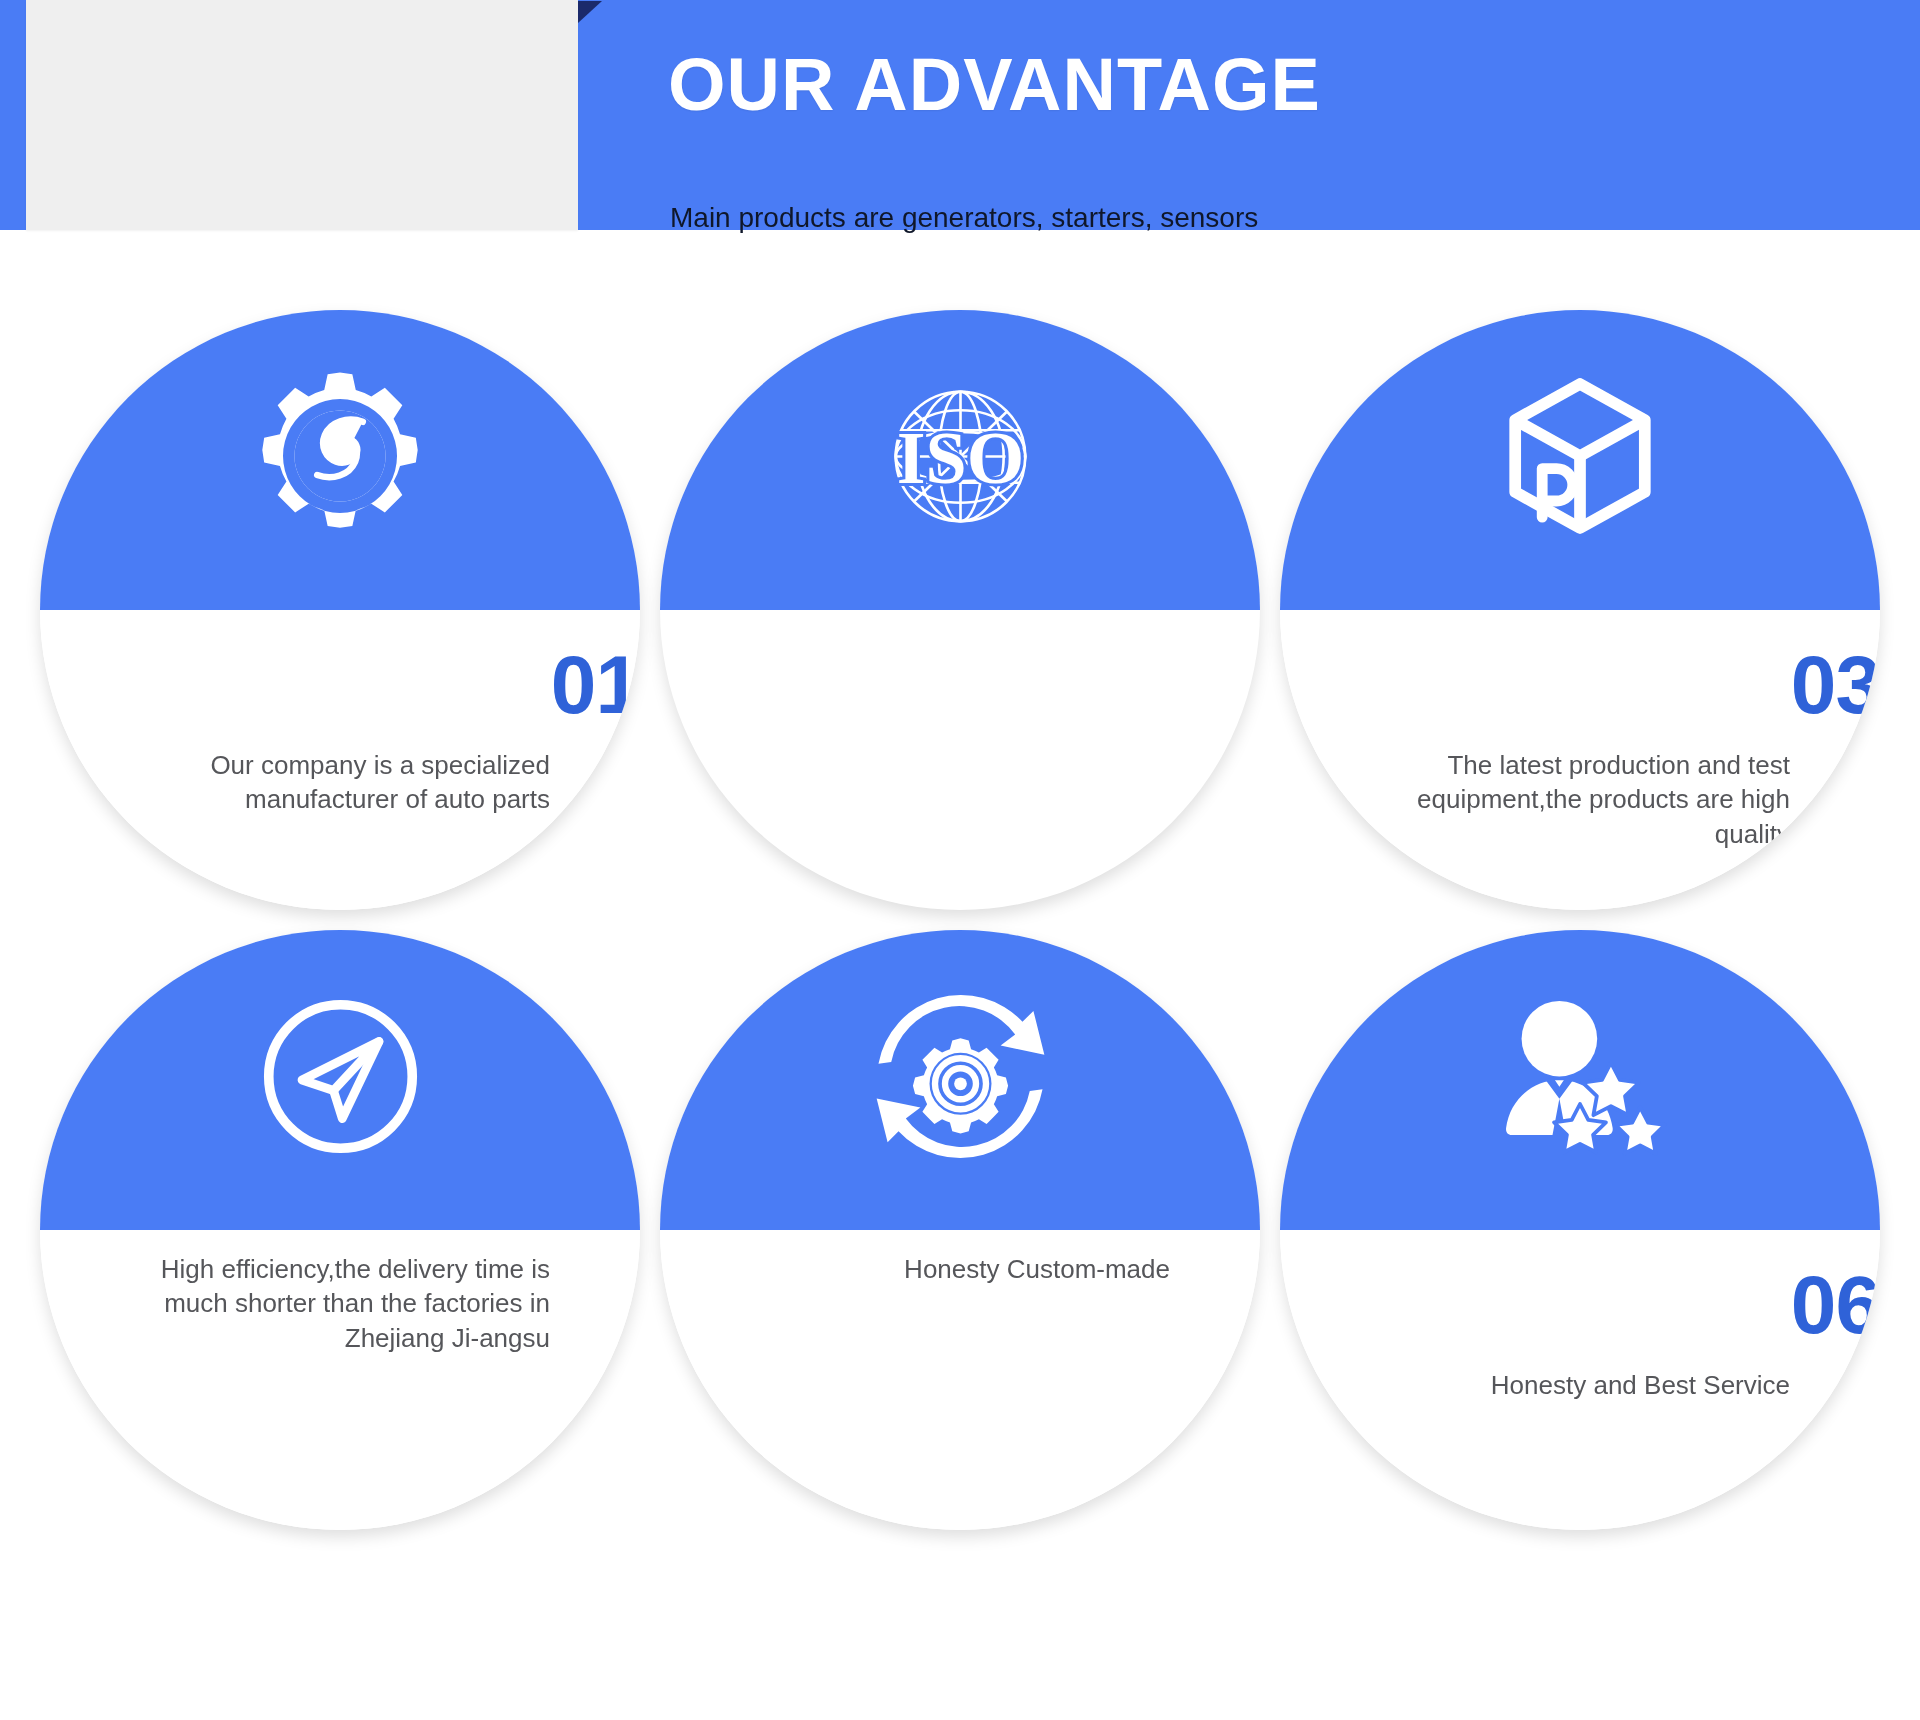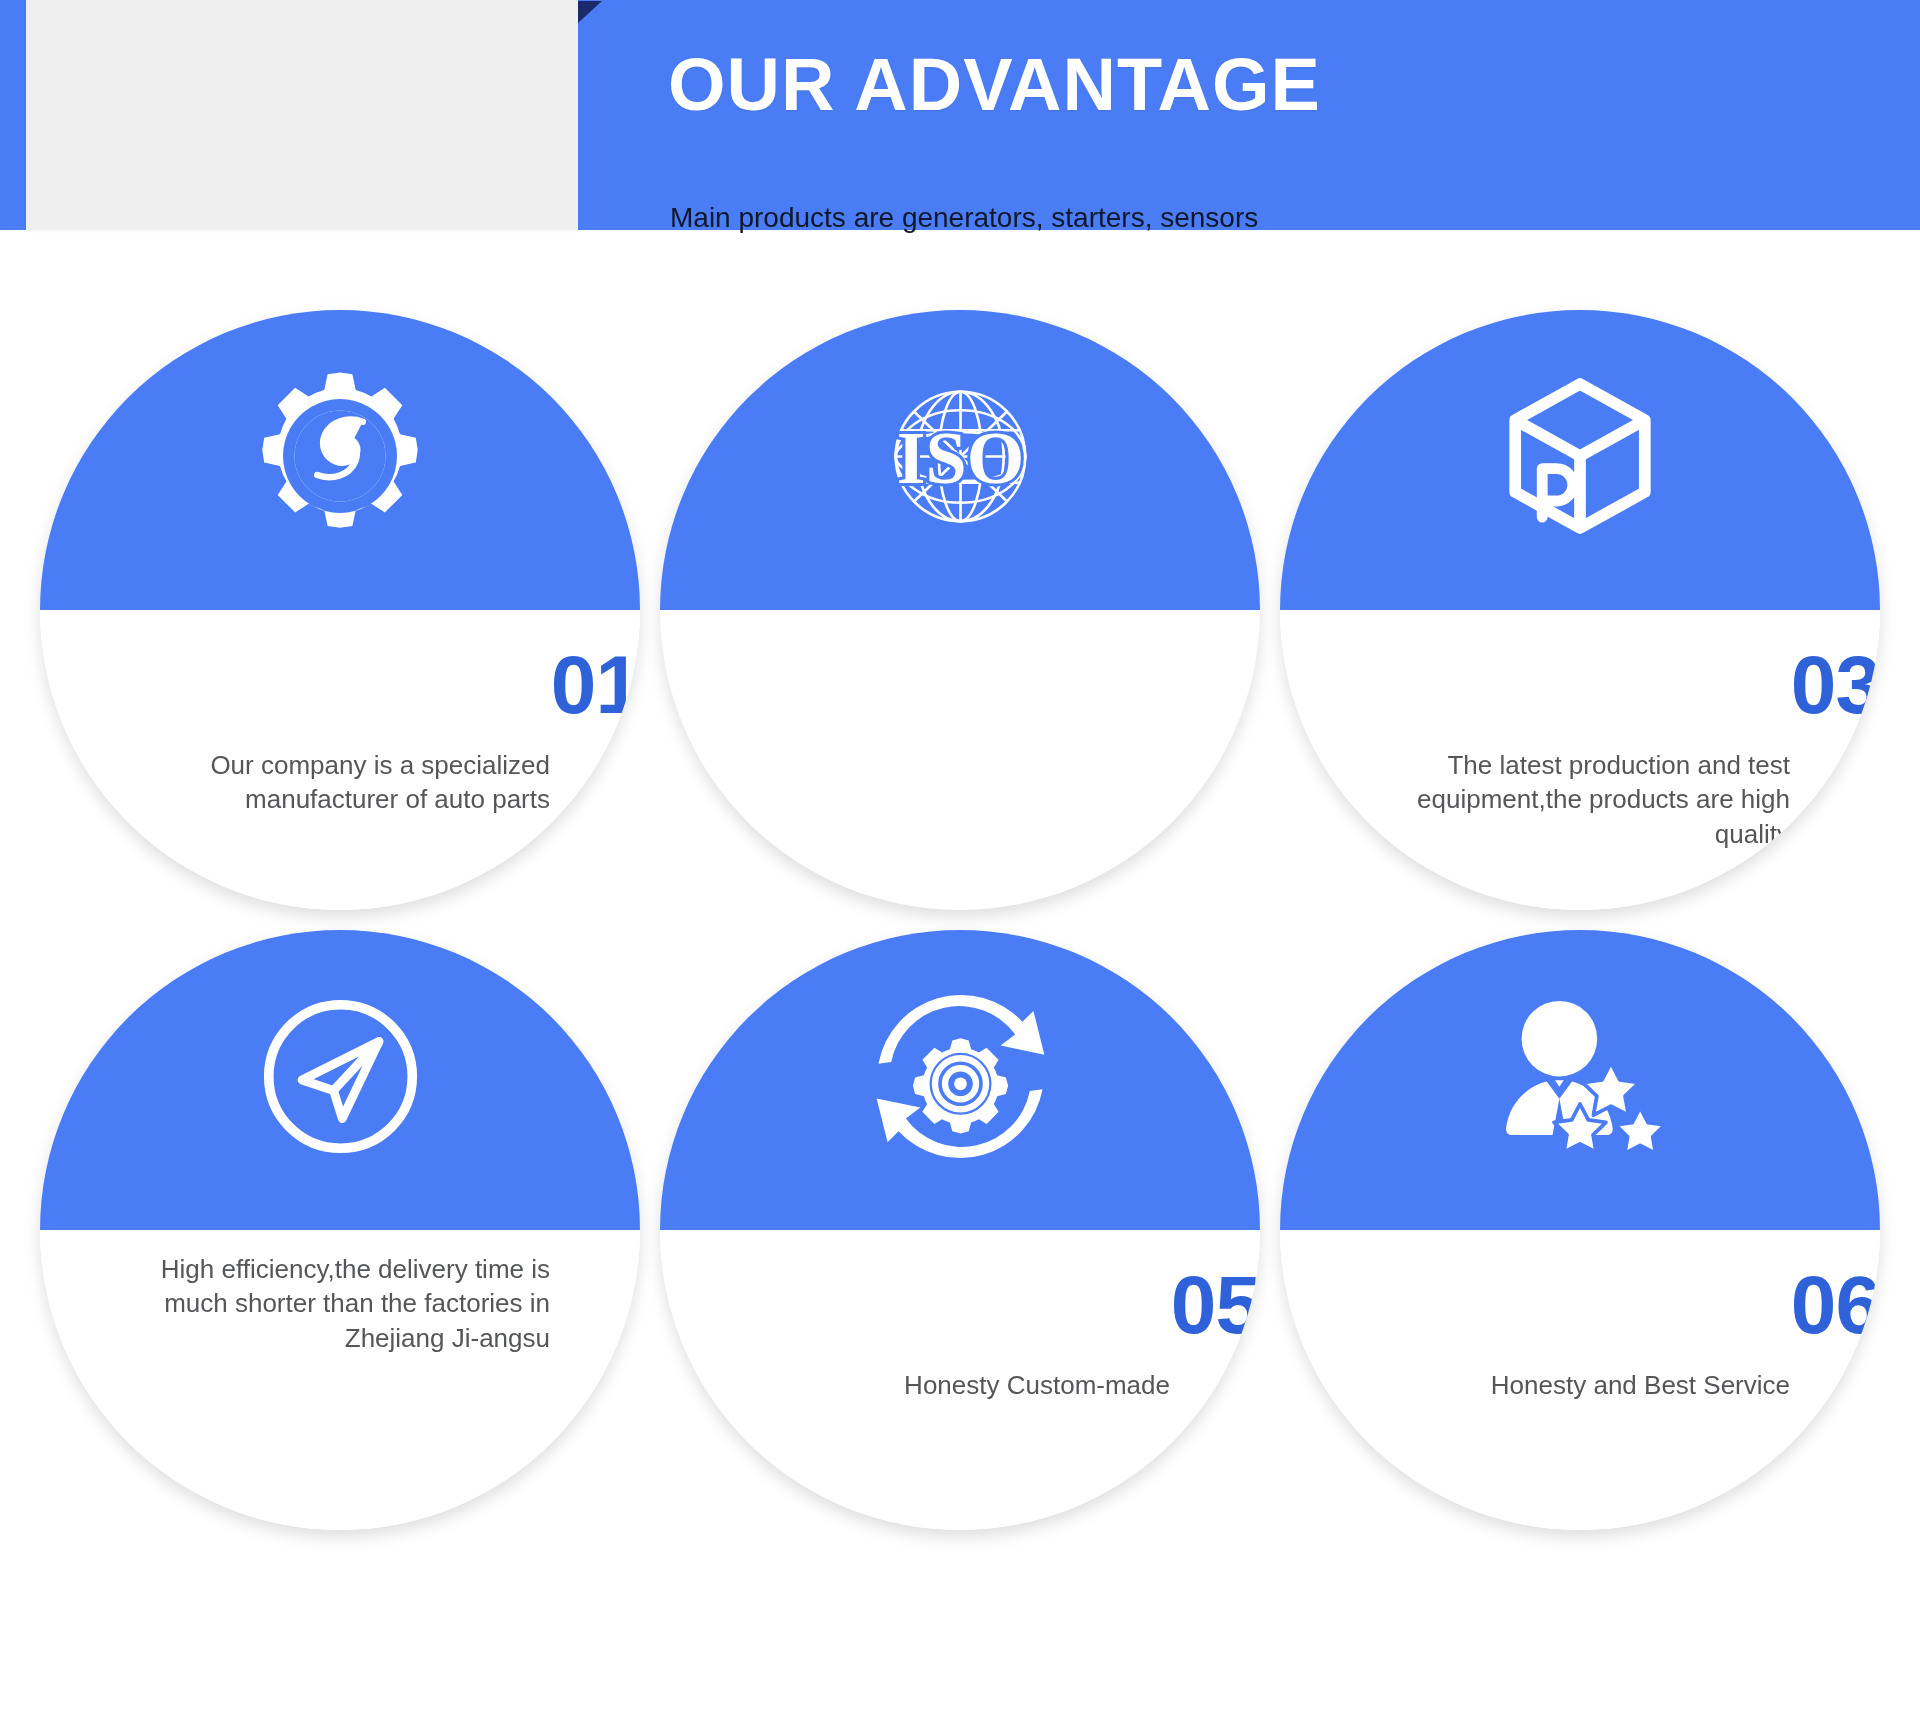--- a/index.html
+++ b/index.html
@@ -192,21 +192,20 @@
             <path d="M50 27 l4.5 1.2 1.3 4.8a20 20 0 0 1 4.3 1.8l4.2-2.6 3.3 3.3 3.3 3.3-2.6 4.2a20 20 0 0 1 1.8 4.3l4.8 1.3 1.2 4.5-1.2 4.5-4.8 1.3a20 20 0 0 1-1.8 4.3l2.6 4.2-3.3 3.3-3.3 3.3-4.2-2.6a20 20 0 0 1-4.3 1.8l-1.3 4.8-4.5 1.2-4.5-1.2-1.3-4.8a20 20 0 0 1-4.3-1.8l-4.2 2.6-3.3-3.3-3.3-3.3 2.6-4.2a20 20 0 0 1-1.8-4.3l-4.8-1.3-1.2-4.5 1.2-4.5 4.8-1.3a20 20 0 0 1 1.8-4.3l-2.6-4.2 3.3-3.3 3.3-3.3 4.2 2.6a20 20 0 0 1 4.3-1.8l1.3-4.8z"></path>
           </g>
           <circle cx="50" cy="52" r="17" fill="#4a7cf5"></circle>
           <circle cx="50" cy="52" r="14" fill="none" stroke="#ffffff" stroke-width="3.5"></circle>
           <circle cx="50" cy="52" r="8.5" fill="none" stroke="#ffffff" stroke-width="3.5"></circle>
           <circle cx="50" cy="52" r="3.5" fill="#ffffff"></circle>
         </svg>
       </div>
     </div>
     <div class="bottom-half">
-      <div class="num">05</div>
       <div class="desc">Honesty Custom-made</div>
     </div>
   </div>
 
   <div class="card c6">
     <div class="top-half">
       <div class="icon-wrap">
         <svg width="180" height="165" viewBox="0 0 104 96">
           <circle cx="40" cy="26" r="22" fill="#ffffff"></circle>
           <path fill="#ffffff" d="M40 50c-16 0-29 12-31 28-0.3 2.4 1 4 3.2 4h55.6c2.2 0 3.5-1.6 3.2-4-2-16-15-28-31-28z"></path>

